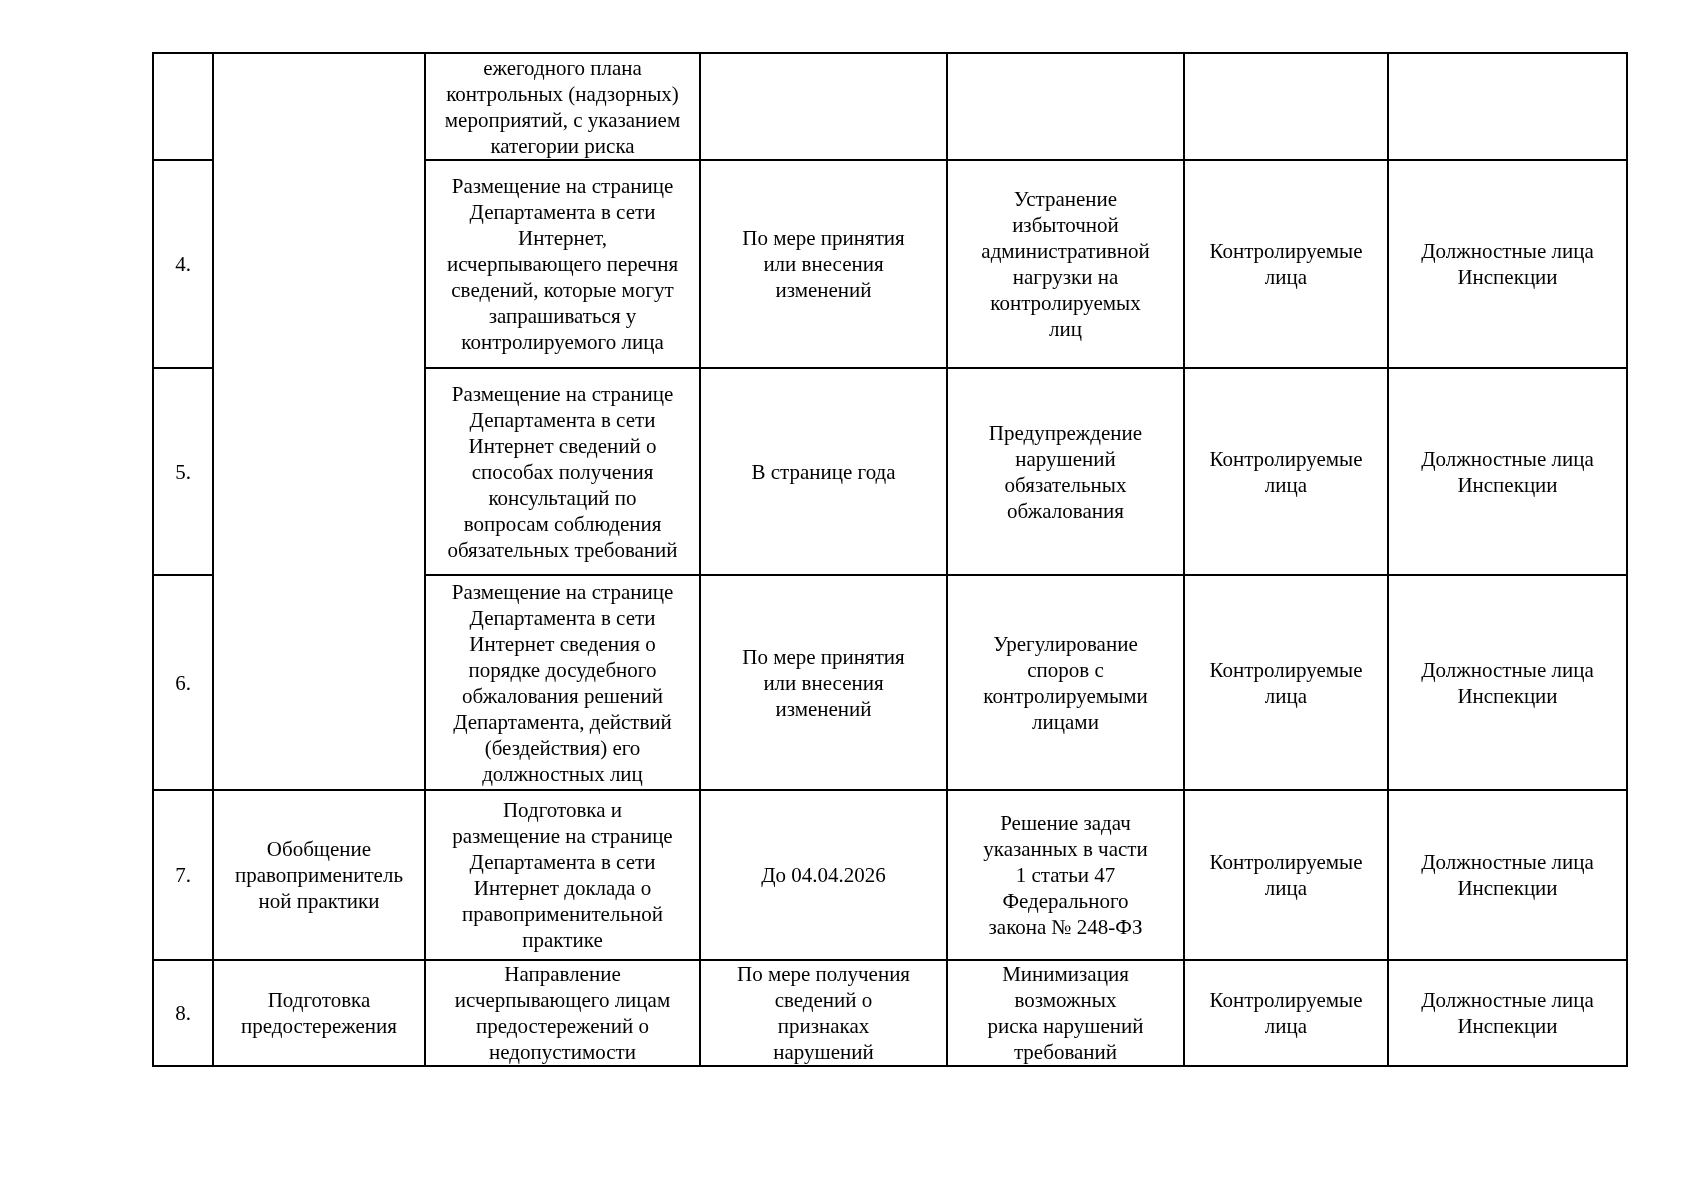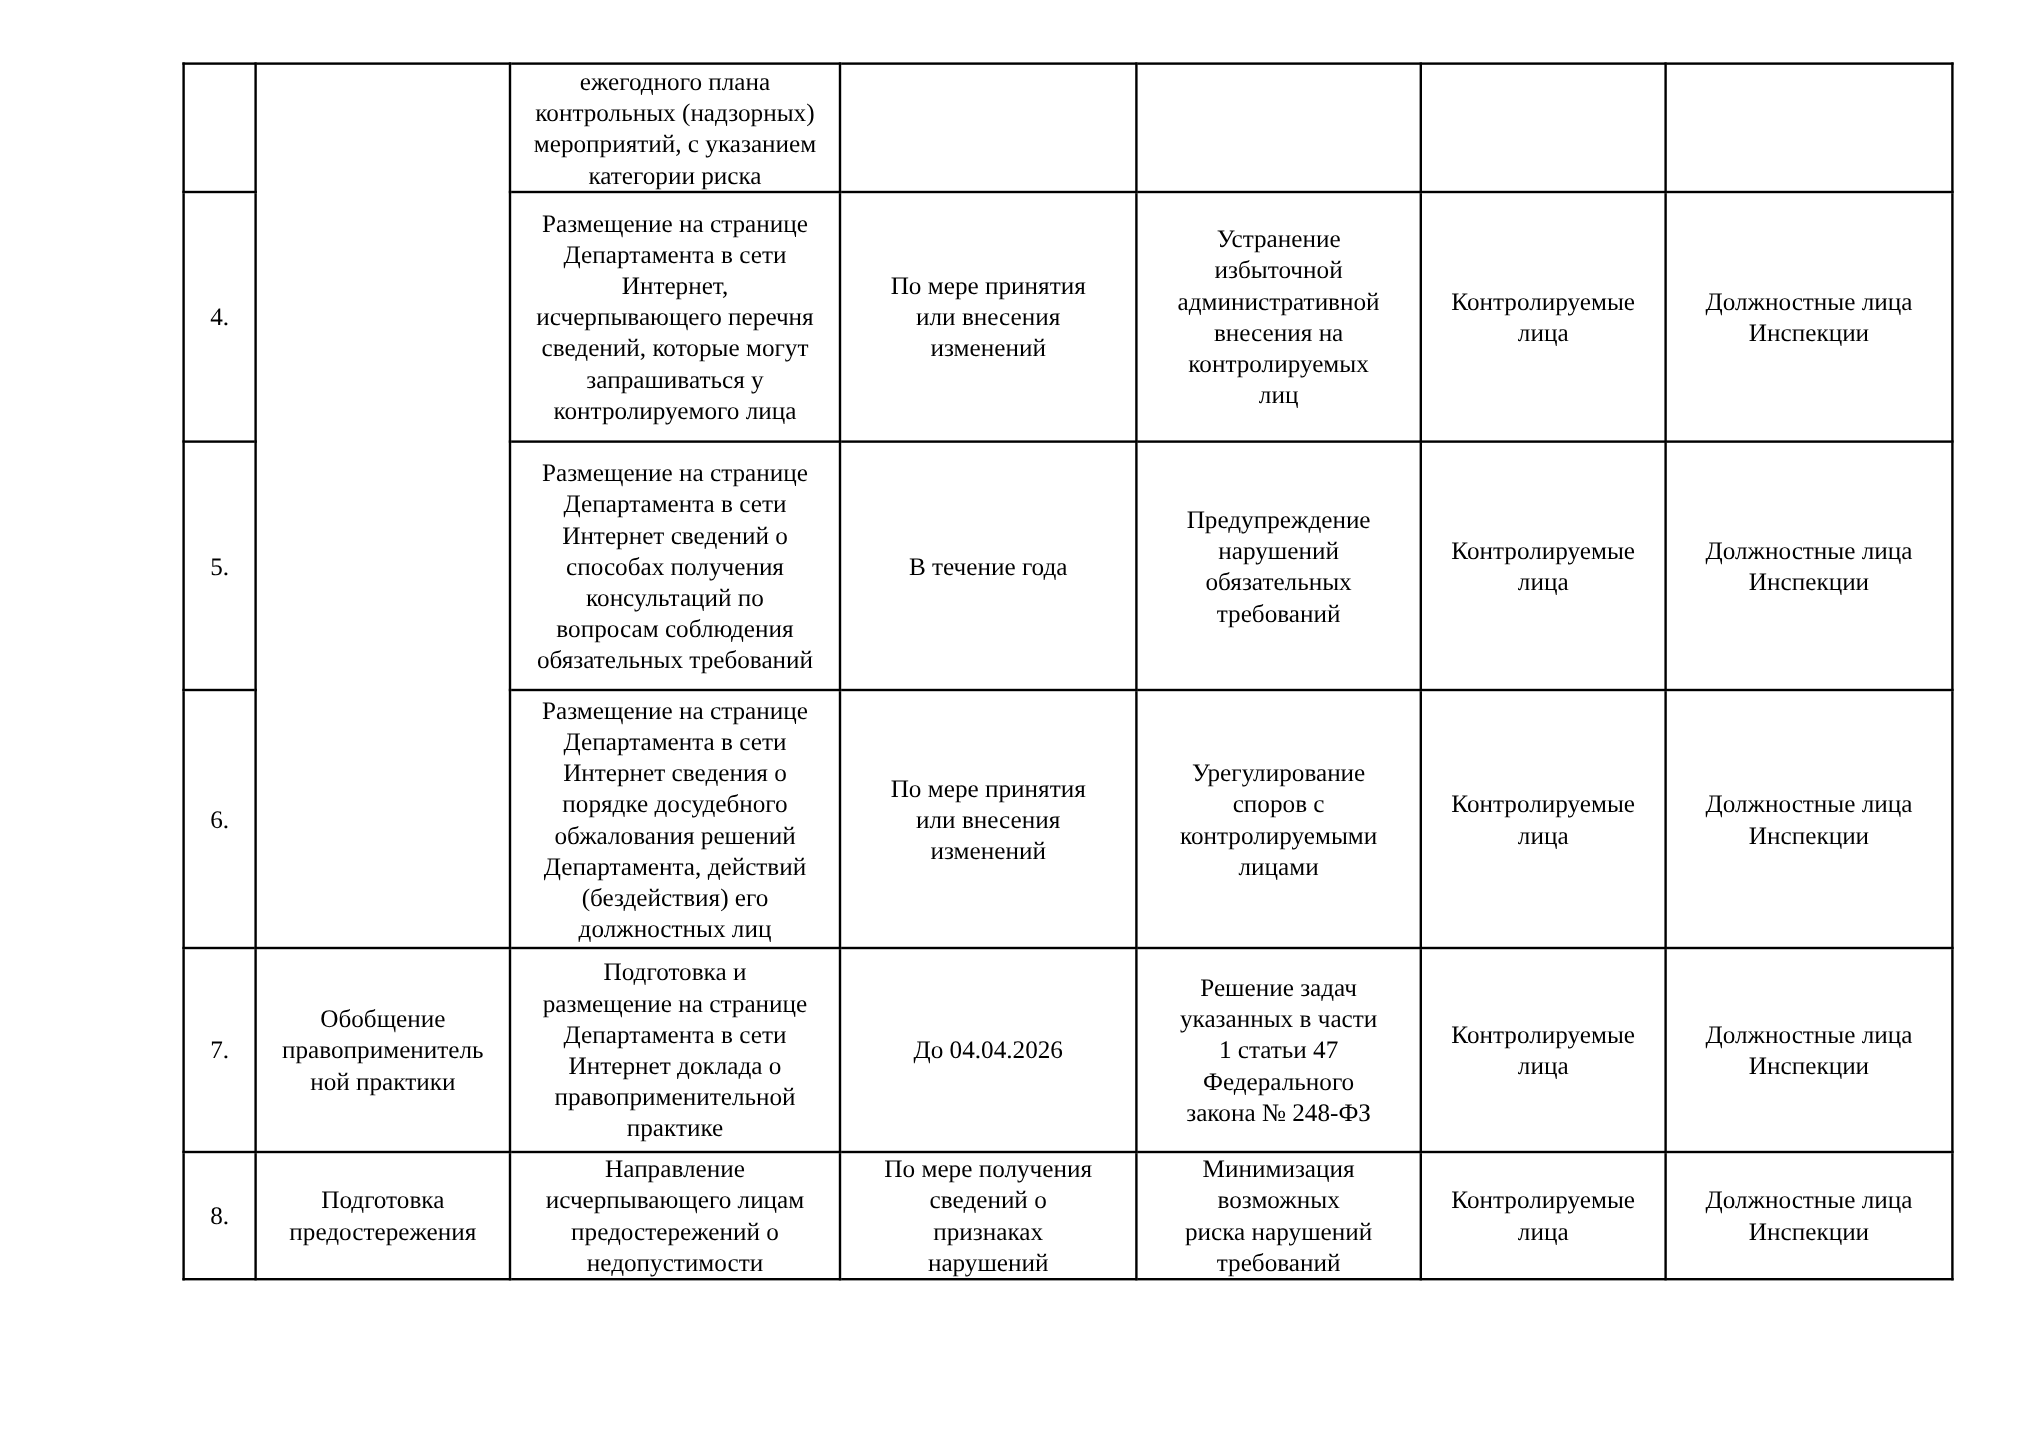--- a/index.html
+++ b/index.html
@@ -85,43 +85,43 @@
 исчерпывающего перечня
 сведений, которые могут
 запрашиваться у
 контролируемого лица</td>
       <td>По мере принятия
 или внесения
 изменений</td>
       <td>Устранение
 избыточной
 административной
-внесения на
+нагрузки на
 контролируемых
 лиц</td>
       <td>Контролируемые
 лица</td>
       <td>Должностные лица
 Инспекции</td>
     </tr>
 
     <tr class="r2">
       <td>5.</td>
       <td>Размещение на странице
 Департамента в сети
 Интернет сведений о
 способах получения
 консультаций по
 вопросам соблюдения
 обязательных требований</td>
-      <td>В течение года</td>
+      <td>В странице года</td>
       <td>Предупреждение
 нарушений
 обязательных
-требований</td>
+обжалования</td>
       <td>Контролируемые
 лица</td>
       <td>Должностные лица
 Инспекции</td>
     </tr>
 
     <tr class="r3">
       <td>6.</td>
       <td>Размещение на странице
 Департамента в сети

